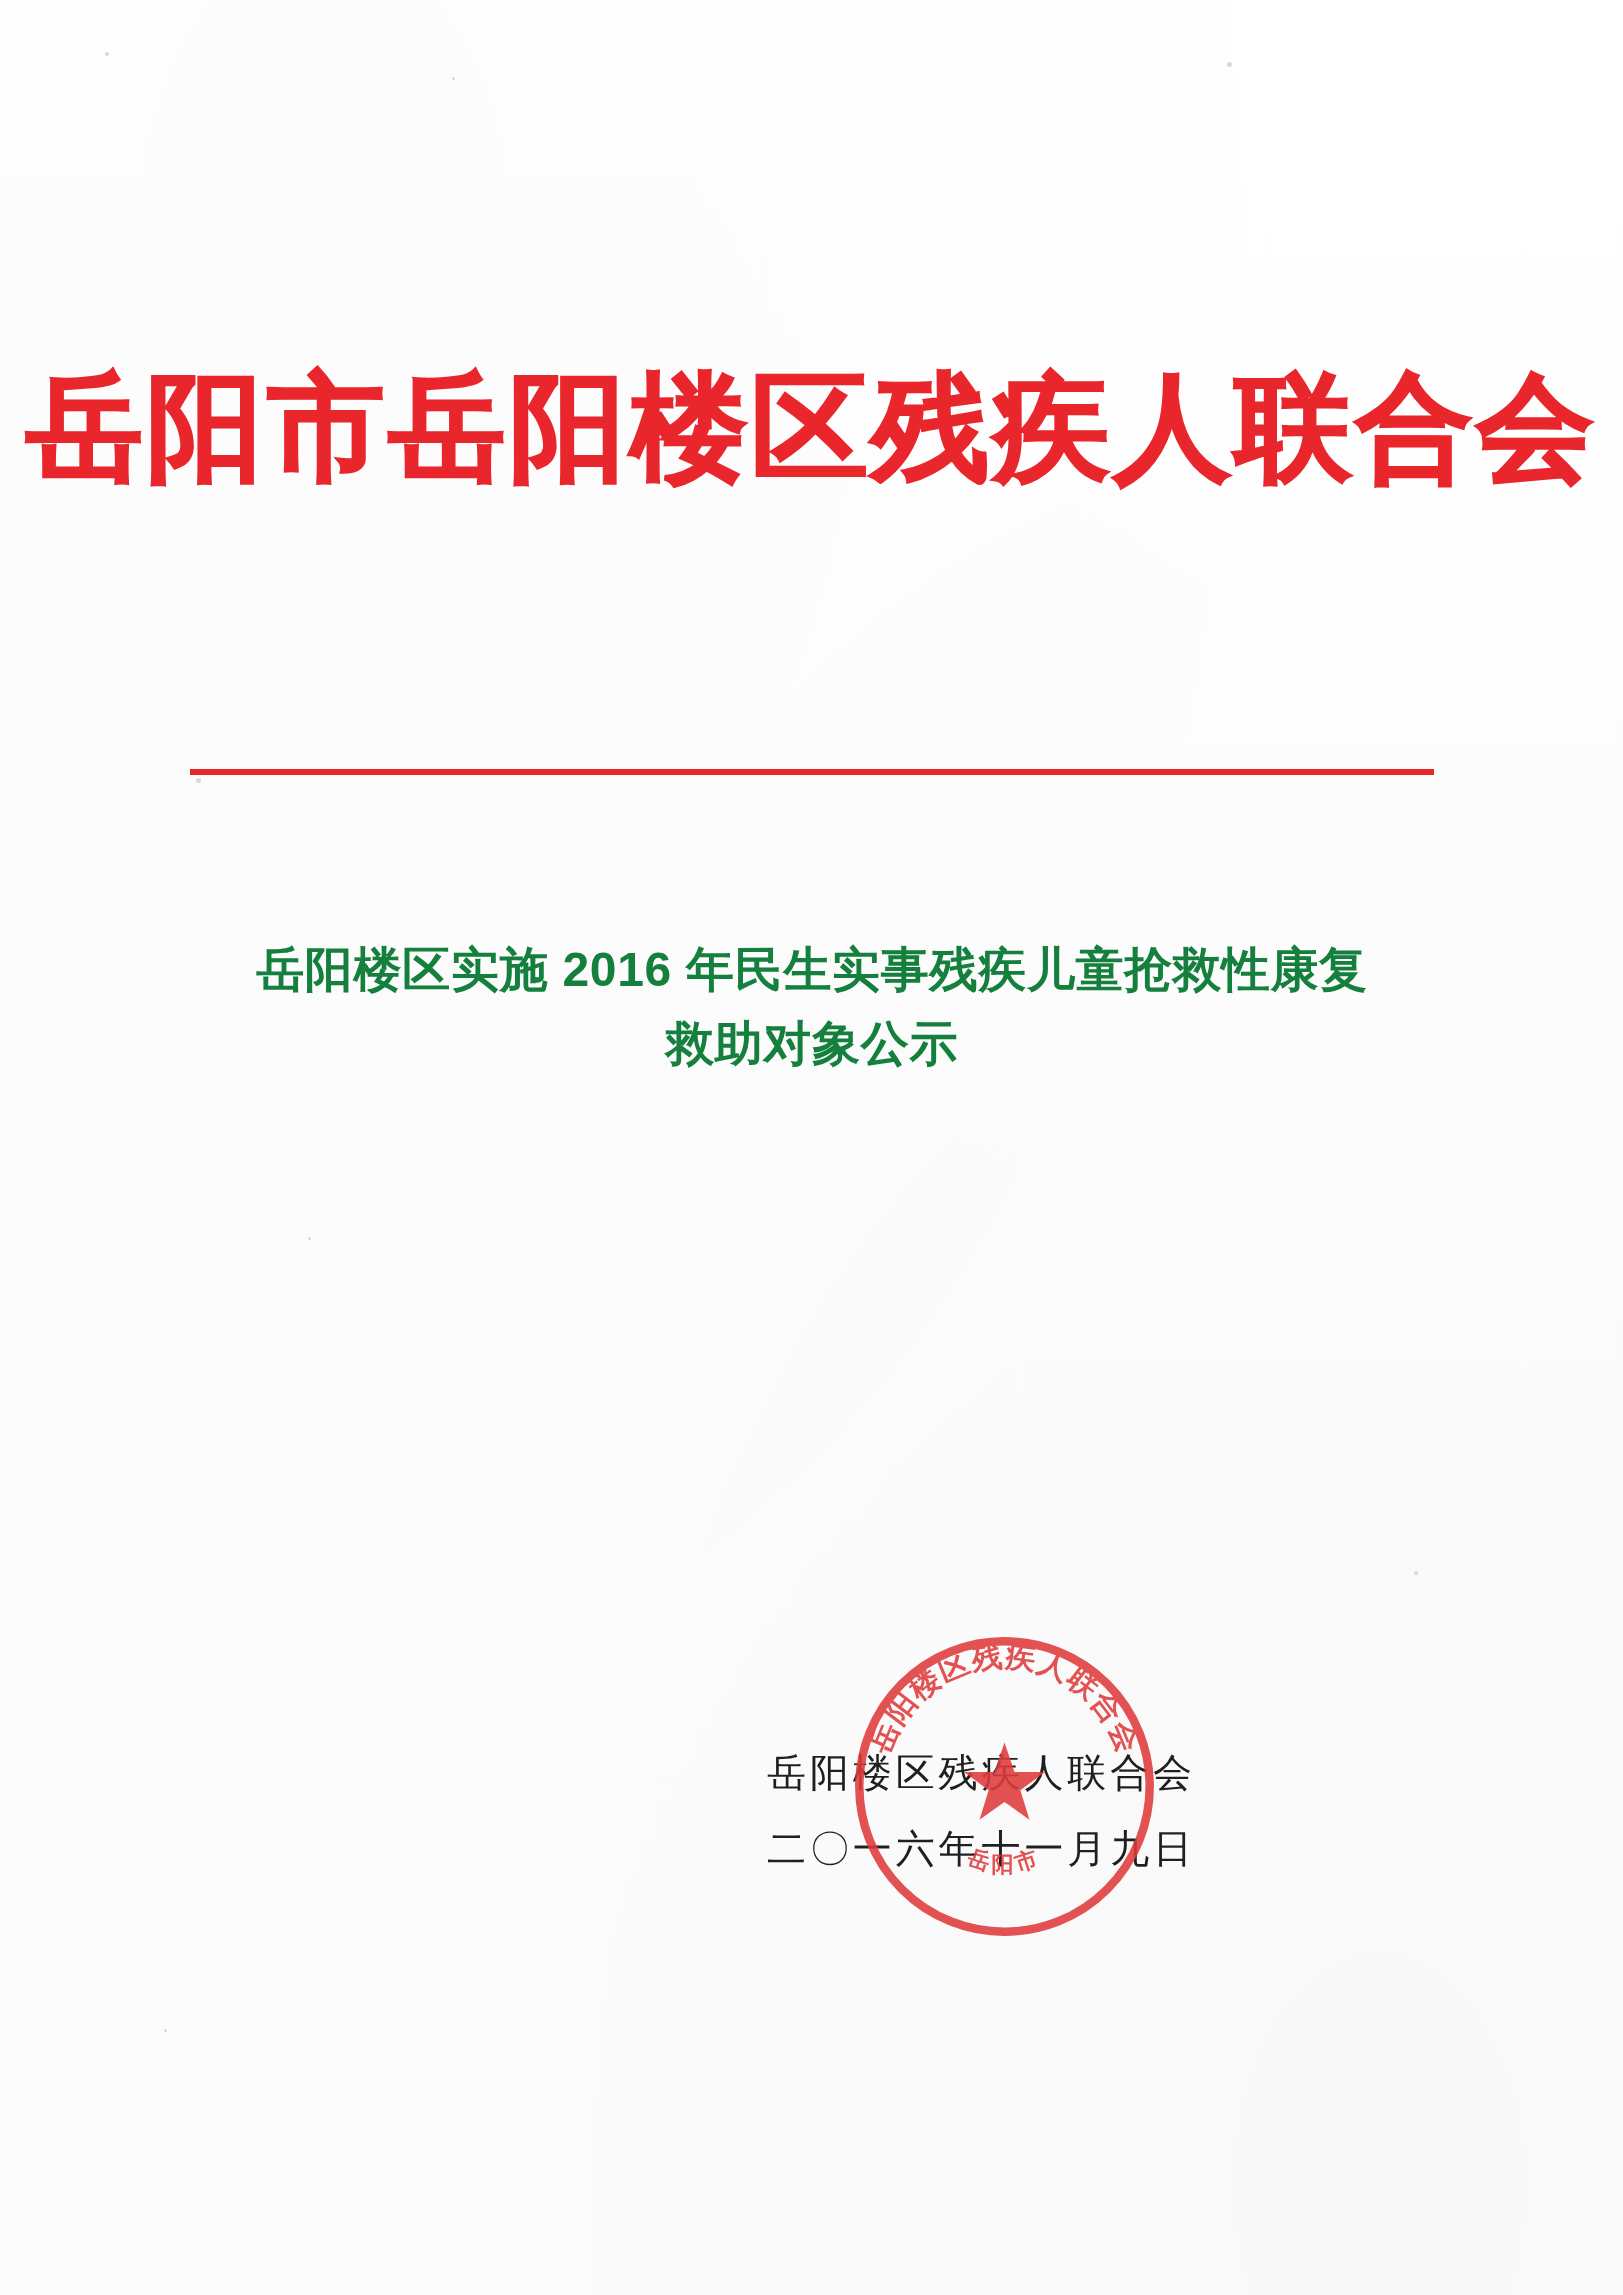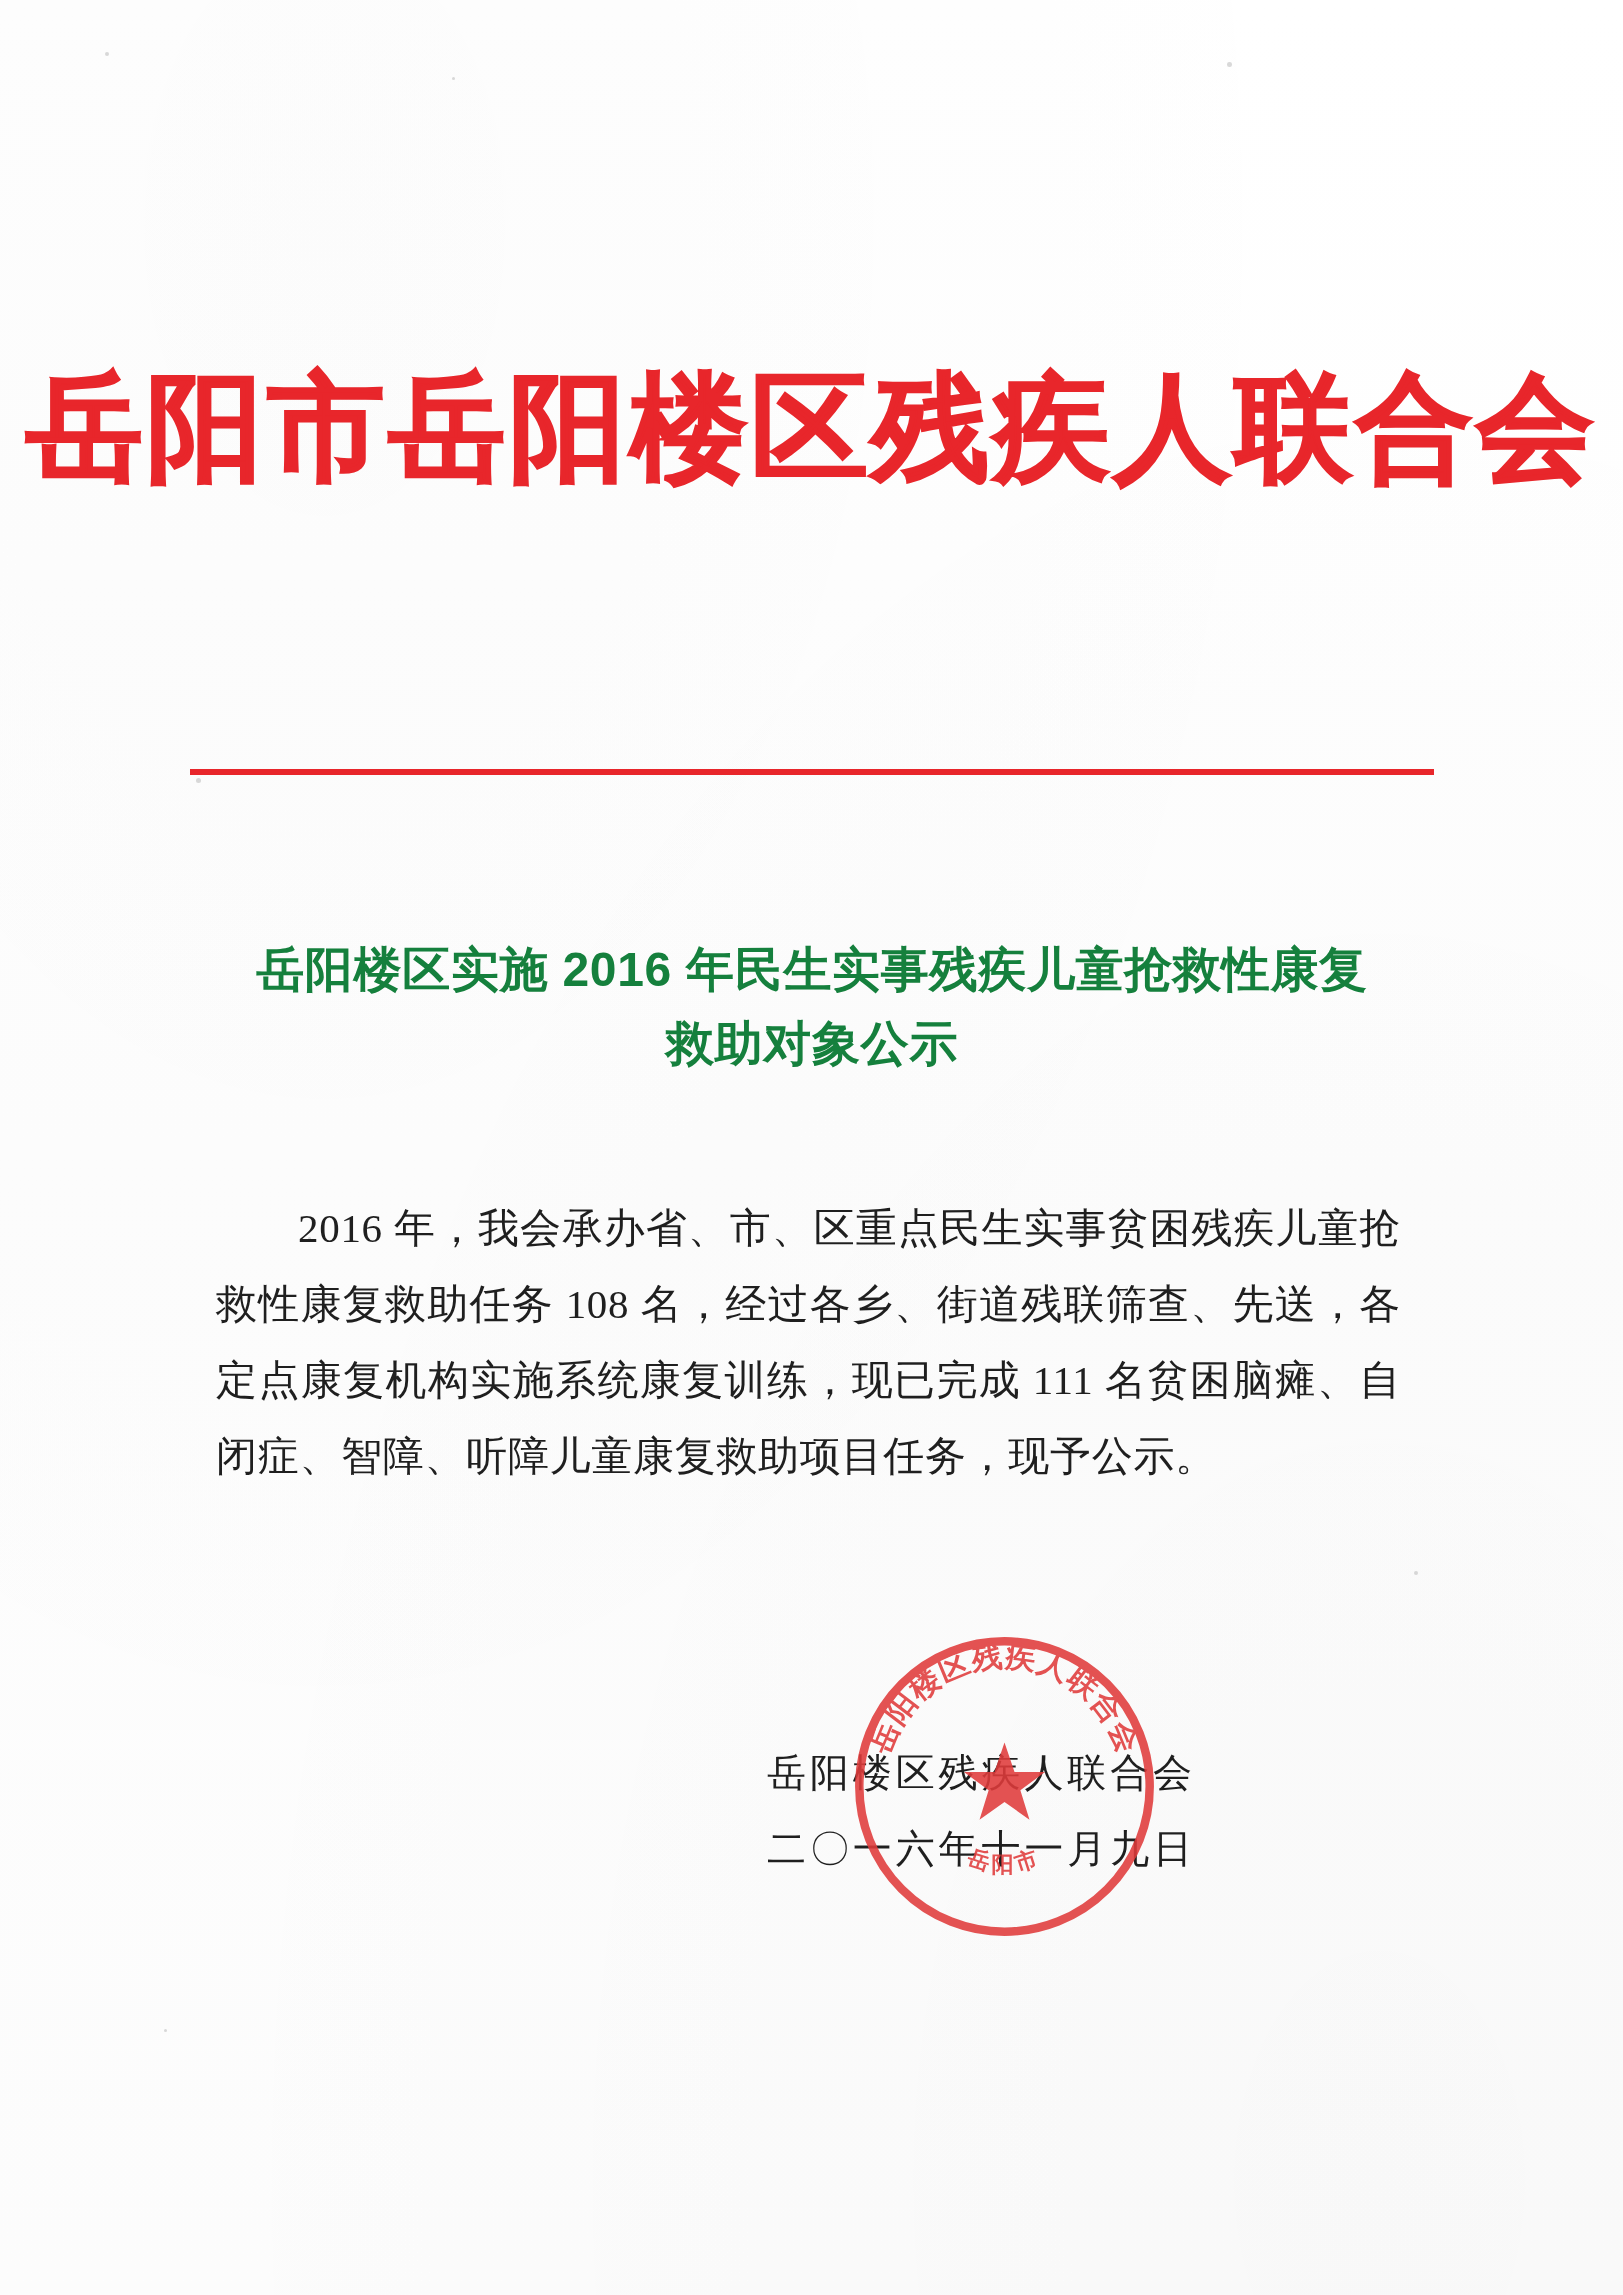--- a/index.html
+++ b/index.html
@@ -142,21 +142,20 @@
   <div class="speck" style="left:308px;top:1237px;width:3.3px;height:3.3px;"></div>
   <div class="speck" style="left:1414px;top:1571px;width:3.9px;height:3.9px;"></div>
   <div class="speck" style="left:164px;top:2029px;width:3.3px;height:3.3px;"></div>
 
   <div class="letterhead-title">岳阳市岳阳楼区残疾人联合会</div>
 
   <div class="rule"></div>
 
   <div class="doc-title">岳阳楼区实施 2016 年民生实事残疾儿童抢救性康复救助对象公示</div>
 
-  <div class="body-text">2016 年，我会承办省、市、区重点民生实事贫困残疾儿童抢救性康复救助任务 108 名，经过各乡、街道残联筛查、先送，各定点康复机构实施系统康复训练，现已完成 111 名贫困脑瘫、自闭症、智障、听障儿童康复救助项目任务，现予公示。</div>
 
   <div class="signature-block">
     <div>岳阳楼区残疾人联合会</div>
     <div>二〇一六年十一月九日</div>
   </div>
 
   <div class="seal">
     <svg width="327" height="327" viewBox="0 0 500 500" xmlns="http://www.w3.org/2000/svg">
       <defs>
         <path id="ringpath" d="M 250,250 m -183,0 a 183,183 0 1,1 366,0" fill="none"></path>

